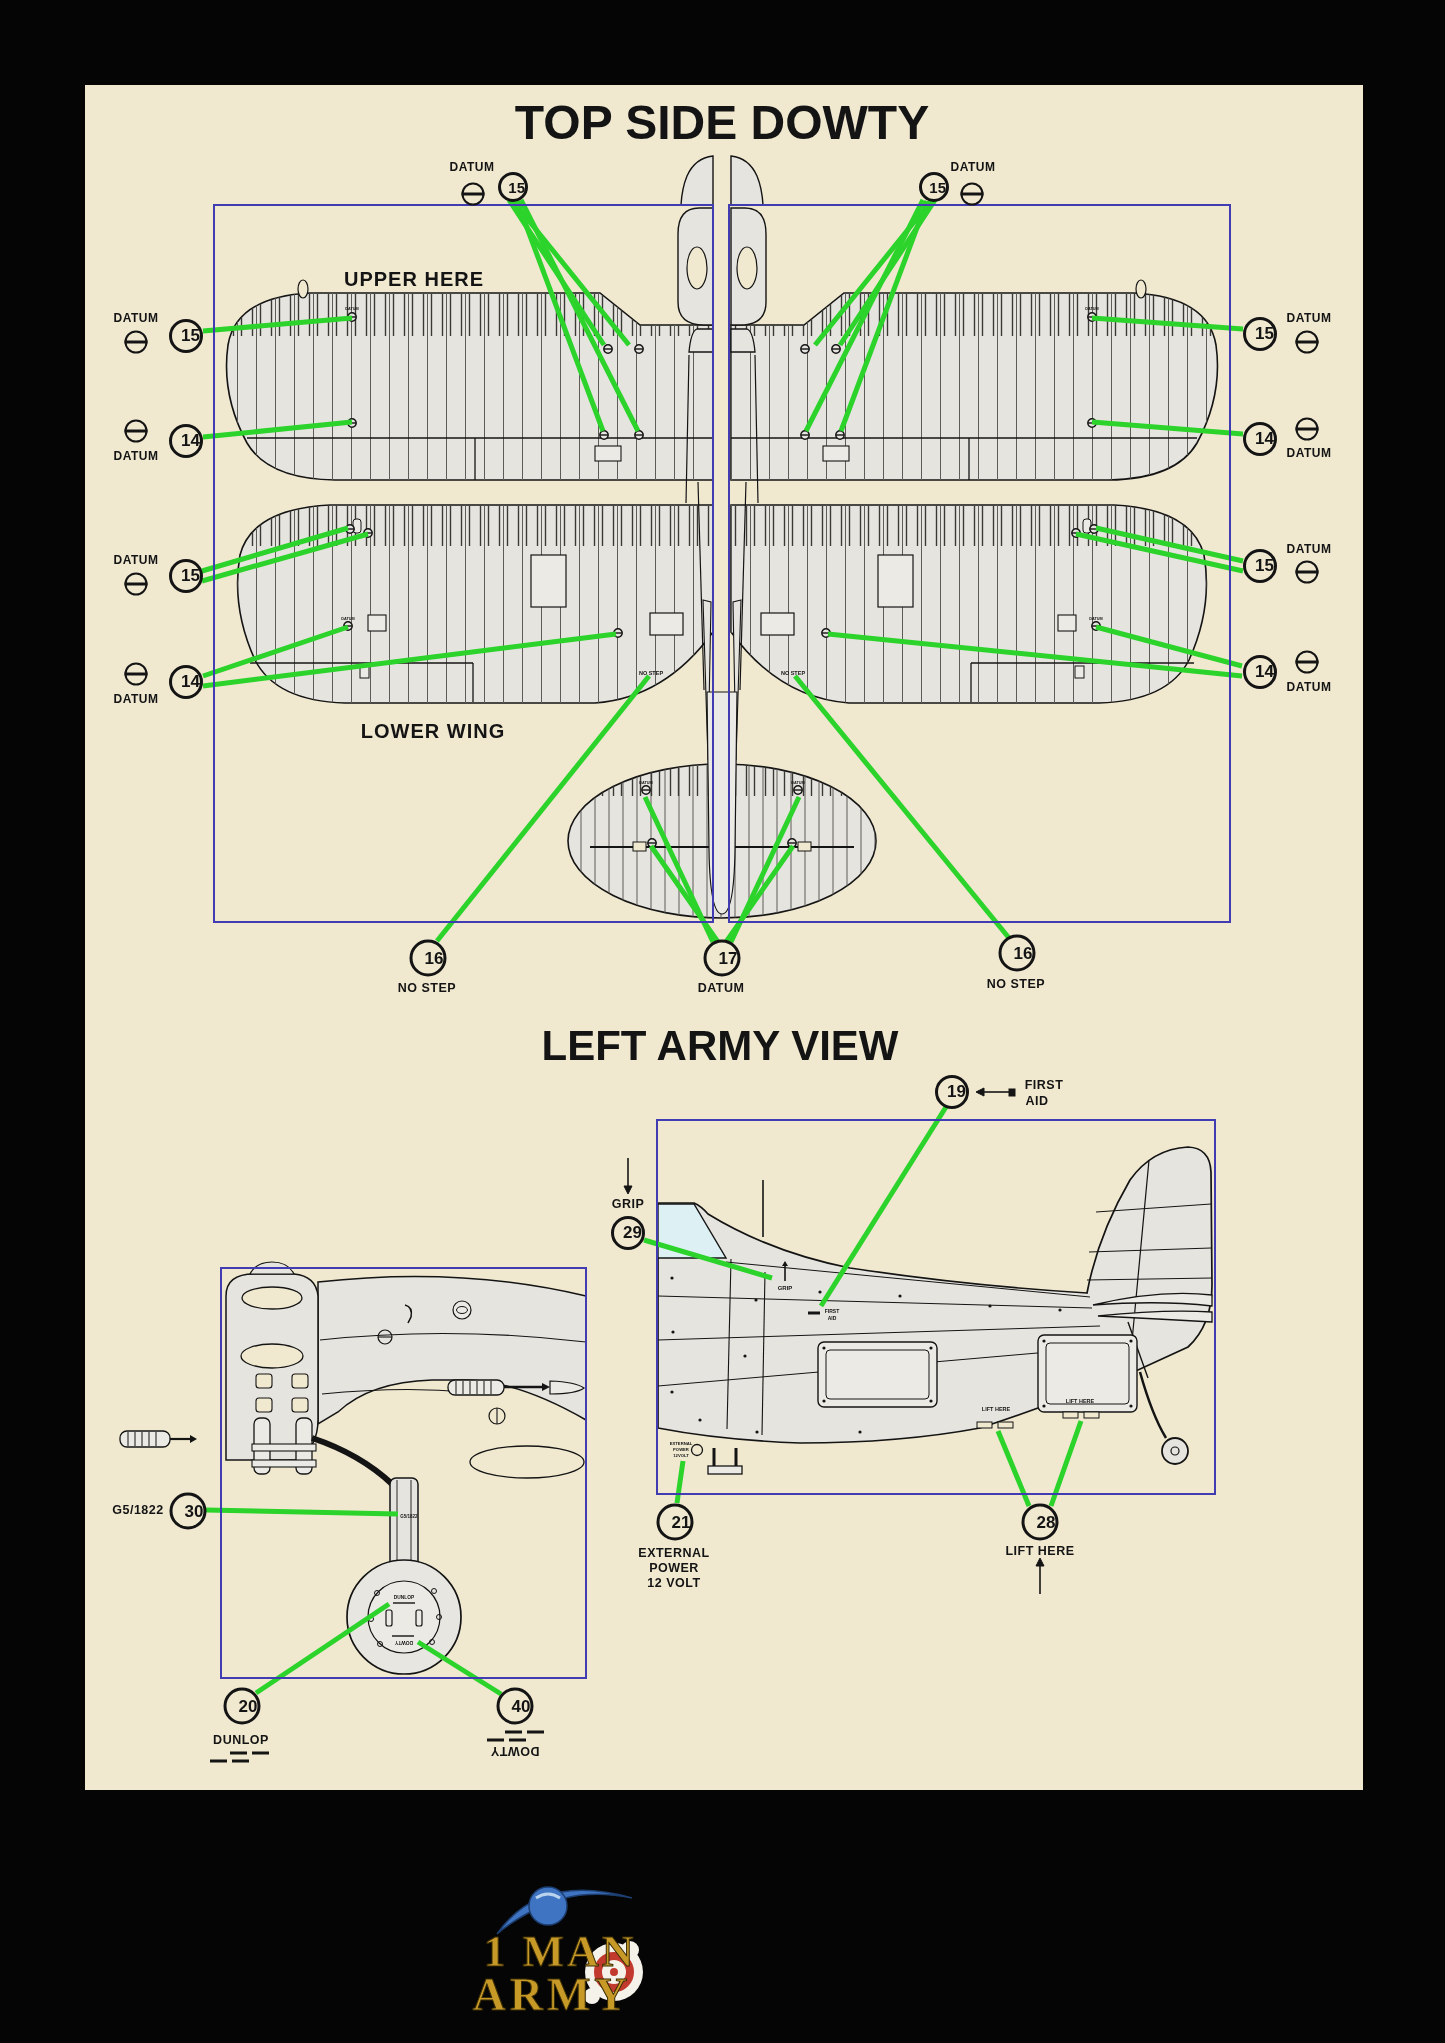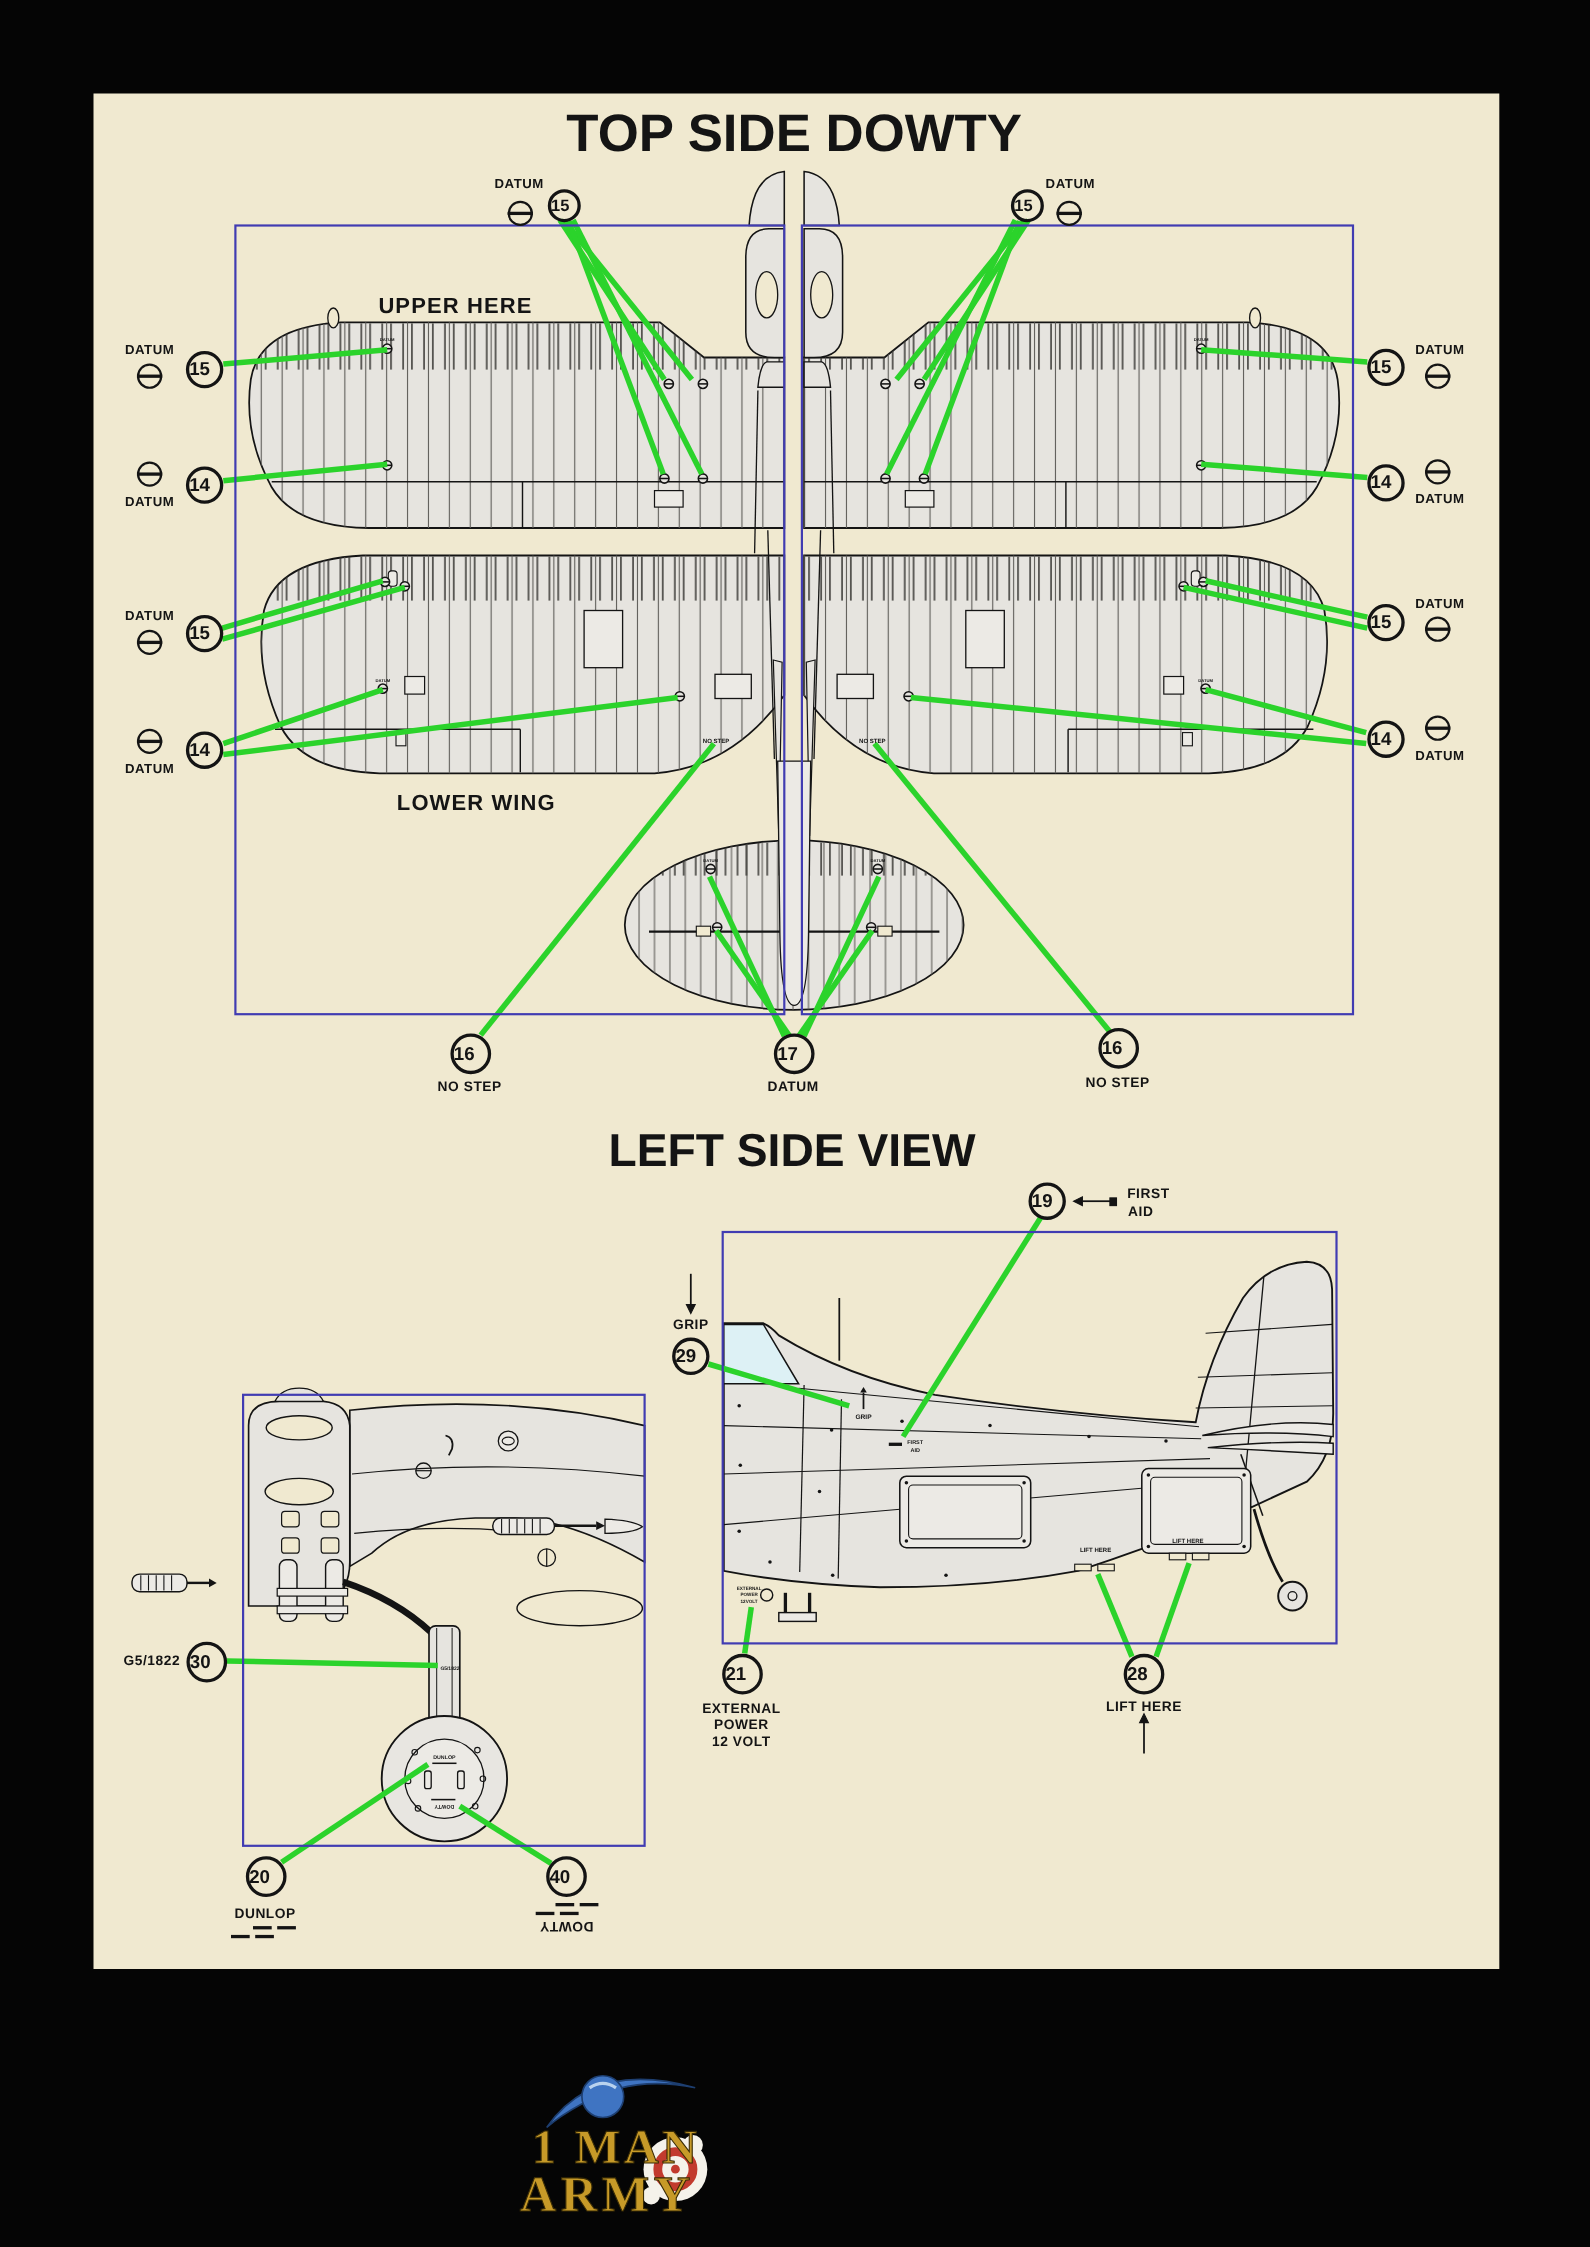--- a/index.html
+++ b/index.html
@@ -8,21 +8,21 @@
   .paper{position:absolute;left:85px;top:85px;width:1278px;height:1705px;background:#f0e9d0;}
   svg.art{position:absolute;left:0;top:0;width:1445px;height:2043px;display:block;}
   .lbl{position:absolute;transform:translate(-50%,-50%);font-weight:bold;white-space:nowrap;
        color:#141414;letter-spacing:.5px;}
   .ttl{font-size:48px;letter-spacing:0;}
   .ttl2{font-size:42px;letter-spacing:0;}
   .wing{font-size:20px;letter-spacing:1px;}
   .datum{font-size:12px;}
   .small{font-size:12.5px;}
   .co{position:absolute;transform:translate(-50%,-50%);border:3.5px solid #141414;border-radius:50%;
-      display:flex;align-items:center;justify-content:flex-start;font-weight:bold;font-size:17px;
+      display:flex;align-items:center;justify-content:flex-end;font-weight:bold;font-size:17px;
       background:transparent;box-sizing:border-box;}
   .sz34{width:34px;height:34px;}
   .sz30{width:30px;height:30px;font-size:15px;}
   .sz36{width:37px;height:37px;}
   .screw{position:absolute;transform:translate(-50%,-50%);width:23px;height:23px;
          border:2.5px solid #141414;border-radius:50%;box-sizing:border-box;}
   .screw::after{content:"";position:absolute;left:-2px;right:-2px;top:50%;height:2.5px;
                 margin-top:-1.5px;background:#141414;}
   .flip{transform:translate(-50%,-50%) rotate(180deg);}
   .dashrow{position:absolute;transform:translate(-50%,-50%);white-space:nowrap;line-height:0;}
@@ -409,21 +409,21 @@
   <div class="lbl small" style="left:427px;top:988px">NO STEP</div>
   <div class="co sz36" style="left:722px;top:958px">
       <span>17</span>
     </div>
   <div class="lbl small" style="left:721px;top:988px">DATUM</div>
   <div class="co sz36" style="left:1017px;top:953px">
       <span>16</span>
     </div>
   <div class="lbl small" style="left:1016px;top:984px">NO STEP</div>
 
-  <div class="lbl ttl2" style="left:720px;top:1046px">LEFT SIDE VIEW</div>
+  <div class="lbl ttl2" style="left:720px;top:1046px">LEFT ARMY VIEW</div>
 
   <div class="co sz34" style="left:952px;top:1092px">
       <span>19</span>
     </div>
   <div class="lbl small" style="left:1044px;top:1085px">FIRST</div>
   <div class="lbl small" style="left:1037px;top:1101px">AID</div>
 
   <div class="lbl small" style="left:628px;top:1204px">GRIP</div>
   <div class="co sz34" style="left:628px;top:1233px">
       <span>29</span>

